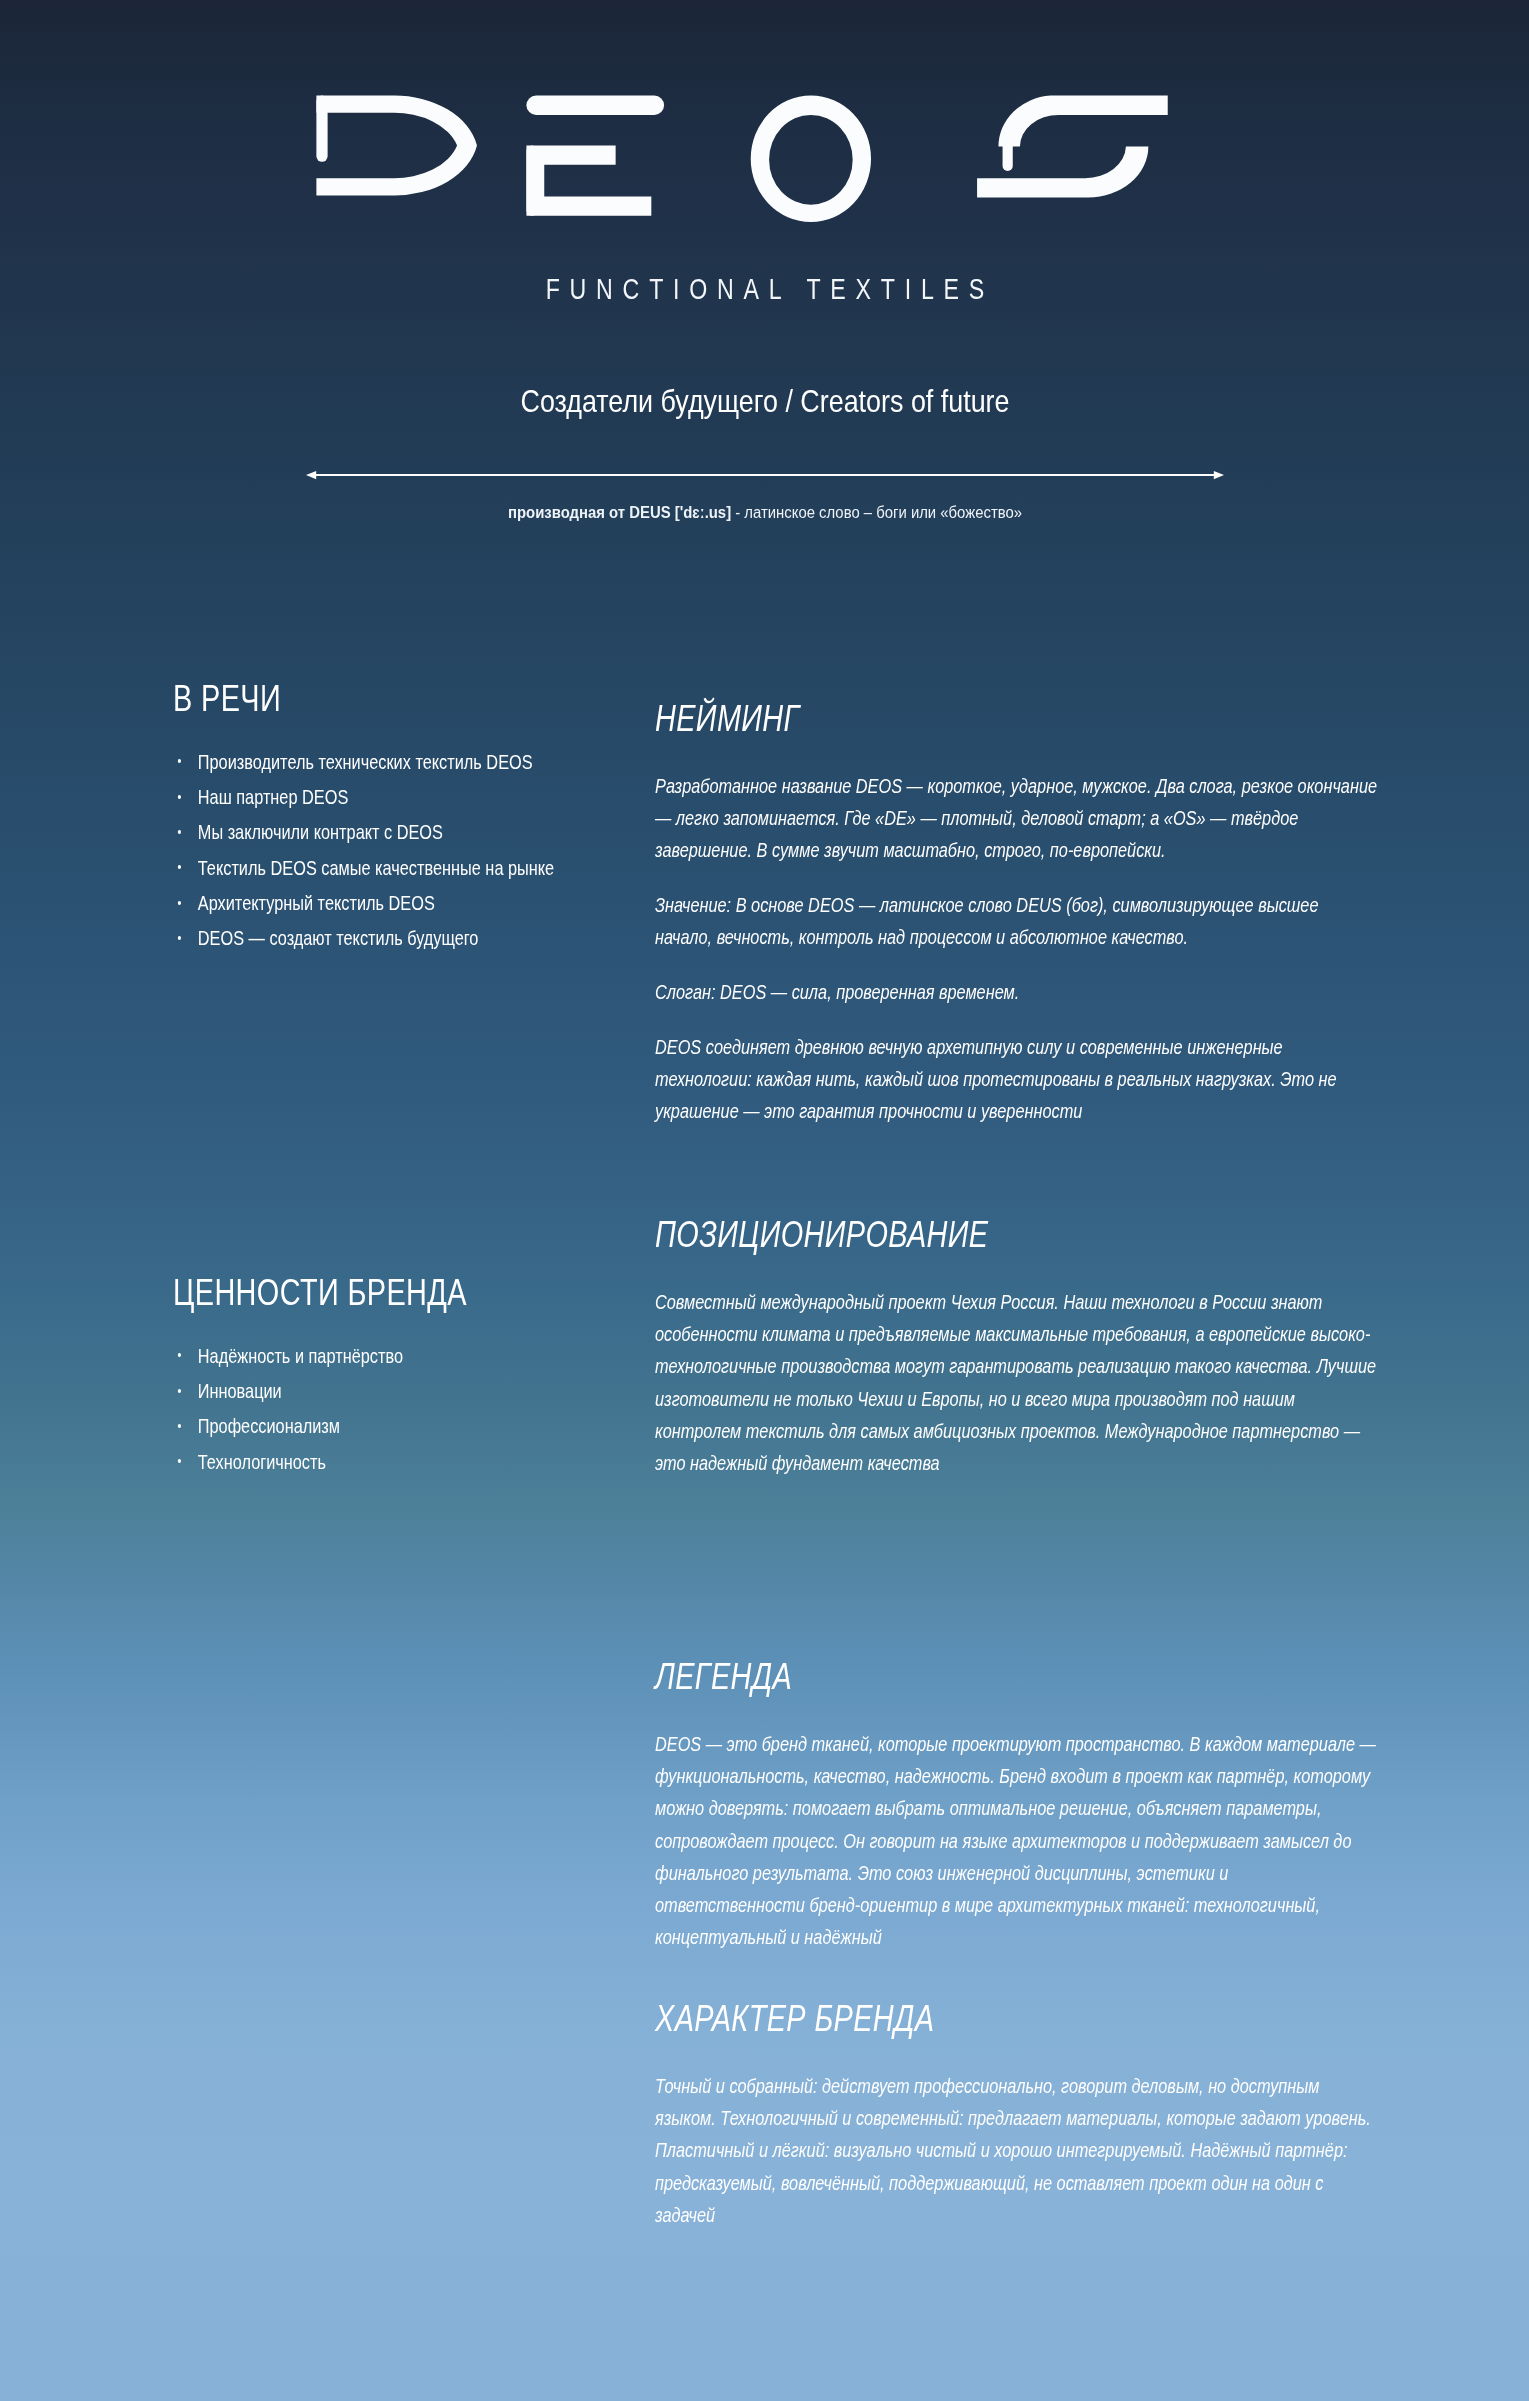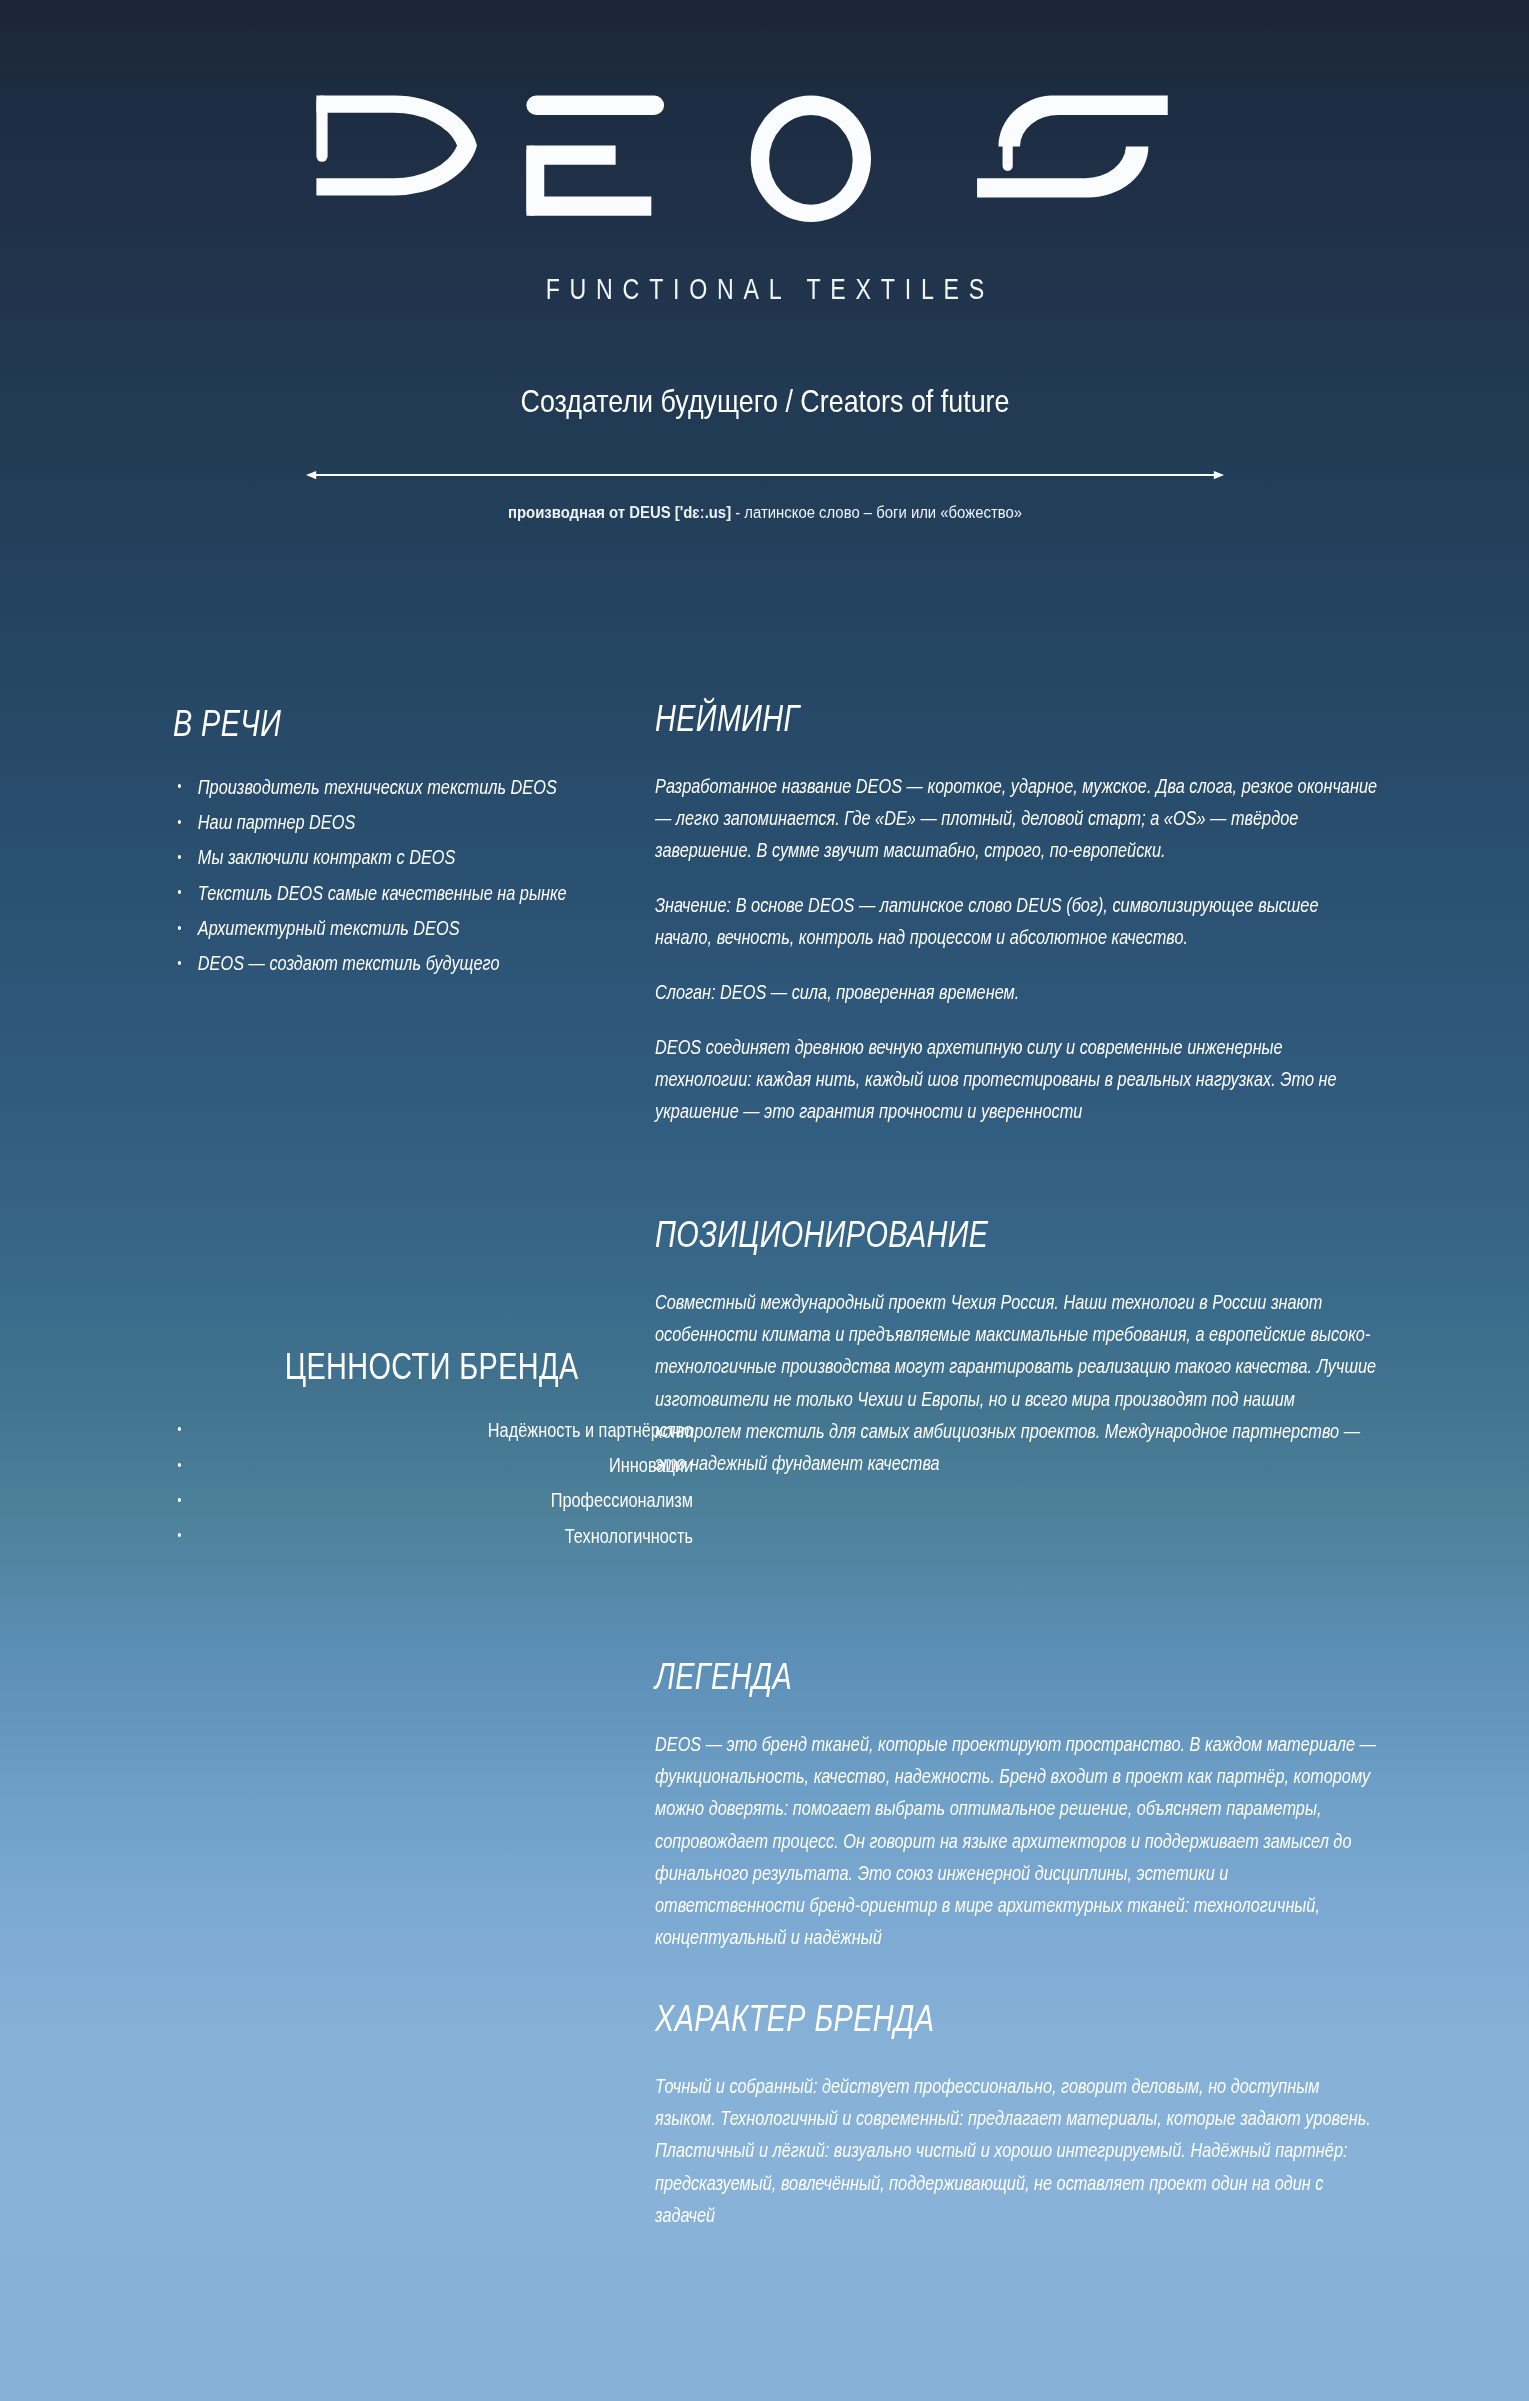--- a/index.html
+++ b/index.html
@@ -193,21 +193,21 @@
     <line x1="14" y1="12" x2="1786" y2="12" stroke="#ffffff" stroke-width="4"></line>
     <polygon points="0,12 20,4 20,20" fill="#ffffff"></polygon>
     <polygon points="1800,12 1780,4 1780,20" fill="#ffffff"></polygon>
   </svg>
 
   <div class="origin-note">
     <b>производная от DEUS ['dɛː.us]</b><span> - латинское слово – боги или «божество»</span>
   </div>
 </div>
 
-<section class="sec col-left" style="top:705px;font-style:italic;">
+<section class="sec col-left" style="top:680px;">
   <h2>В РЕЧИ</h2>
   <ul class="bullets">
     <li>Производитель технических текстиль DEOS</li>
     <li>Наш партнер DEOS</li>
     <li>Мы заключили контракт с DEOS</li>
     <li>Текстиль DEOS самые качественные на рынке</li>
     <li>Архитектурный текстиль DEOS</li>
     <li>DEOS — создают текстиль будущего</li>
   </ul>
 </section>
@@ -215,21 +215,21 @@
 <section class="sec col-right" style="top:700px;">
   <h2>НЕЙМИНГ</h2>
   <div class="body">
     <p>Разработанное название DEOS — короткое, ударное, мужское. Два слога, резкое окончание — легко запоминается. Где «DE» — плотный, деловой старт; а «OS» — твёрдое завершение. В сумме звучит масштабно, строго, по-европейски.</p>
     <p>Значение: В основе DEOS — латинское слово DEUS (бог), символизирующее высшее начало, вечность, контроль над процессом и абсолютное качество.</p>
     <p>Слоган: DEOS — сила, проверенная временем.</p>
     <p>DEOS соединяет древнюю вечную архетипную силу и современные инженерные технологии: каждая нить, каждый шов протестированы в реальных нагрузках. Это не украшение — это гарантия прочности и уверенности</p>
   </div>
 </section>
 
-<section class="sec col-left" style="top:1348px;text-align:right;">
+<section class="sec col-left" style="top:1274px;">
   <h2>ЦЕННОСТИ БРЕНДА</h2>
   <ul class="bullets">
     <li>Надёжность и партнёрство</li>
     <li>Инновации</li>
     <li>Профессионализм</li>
     <li>Технологичность</li>
   </ul>
 </section>
 
 <section class="sec col-right" style="top:1216px;">

